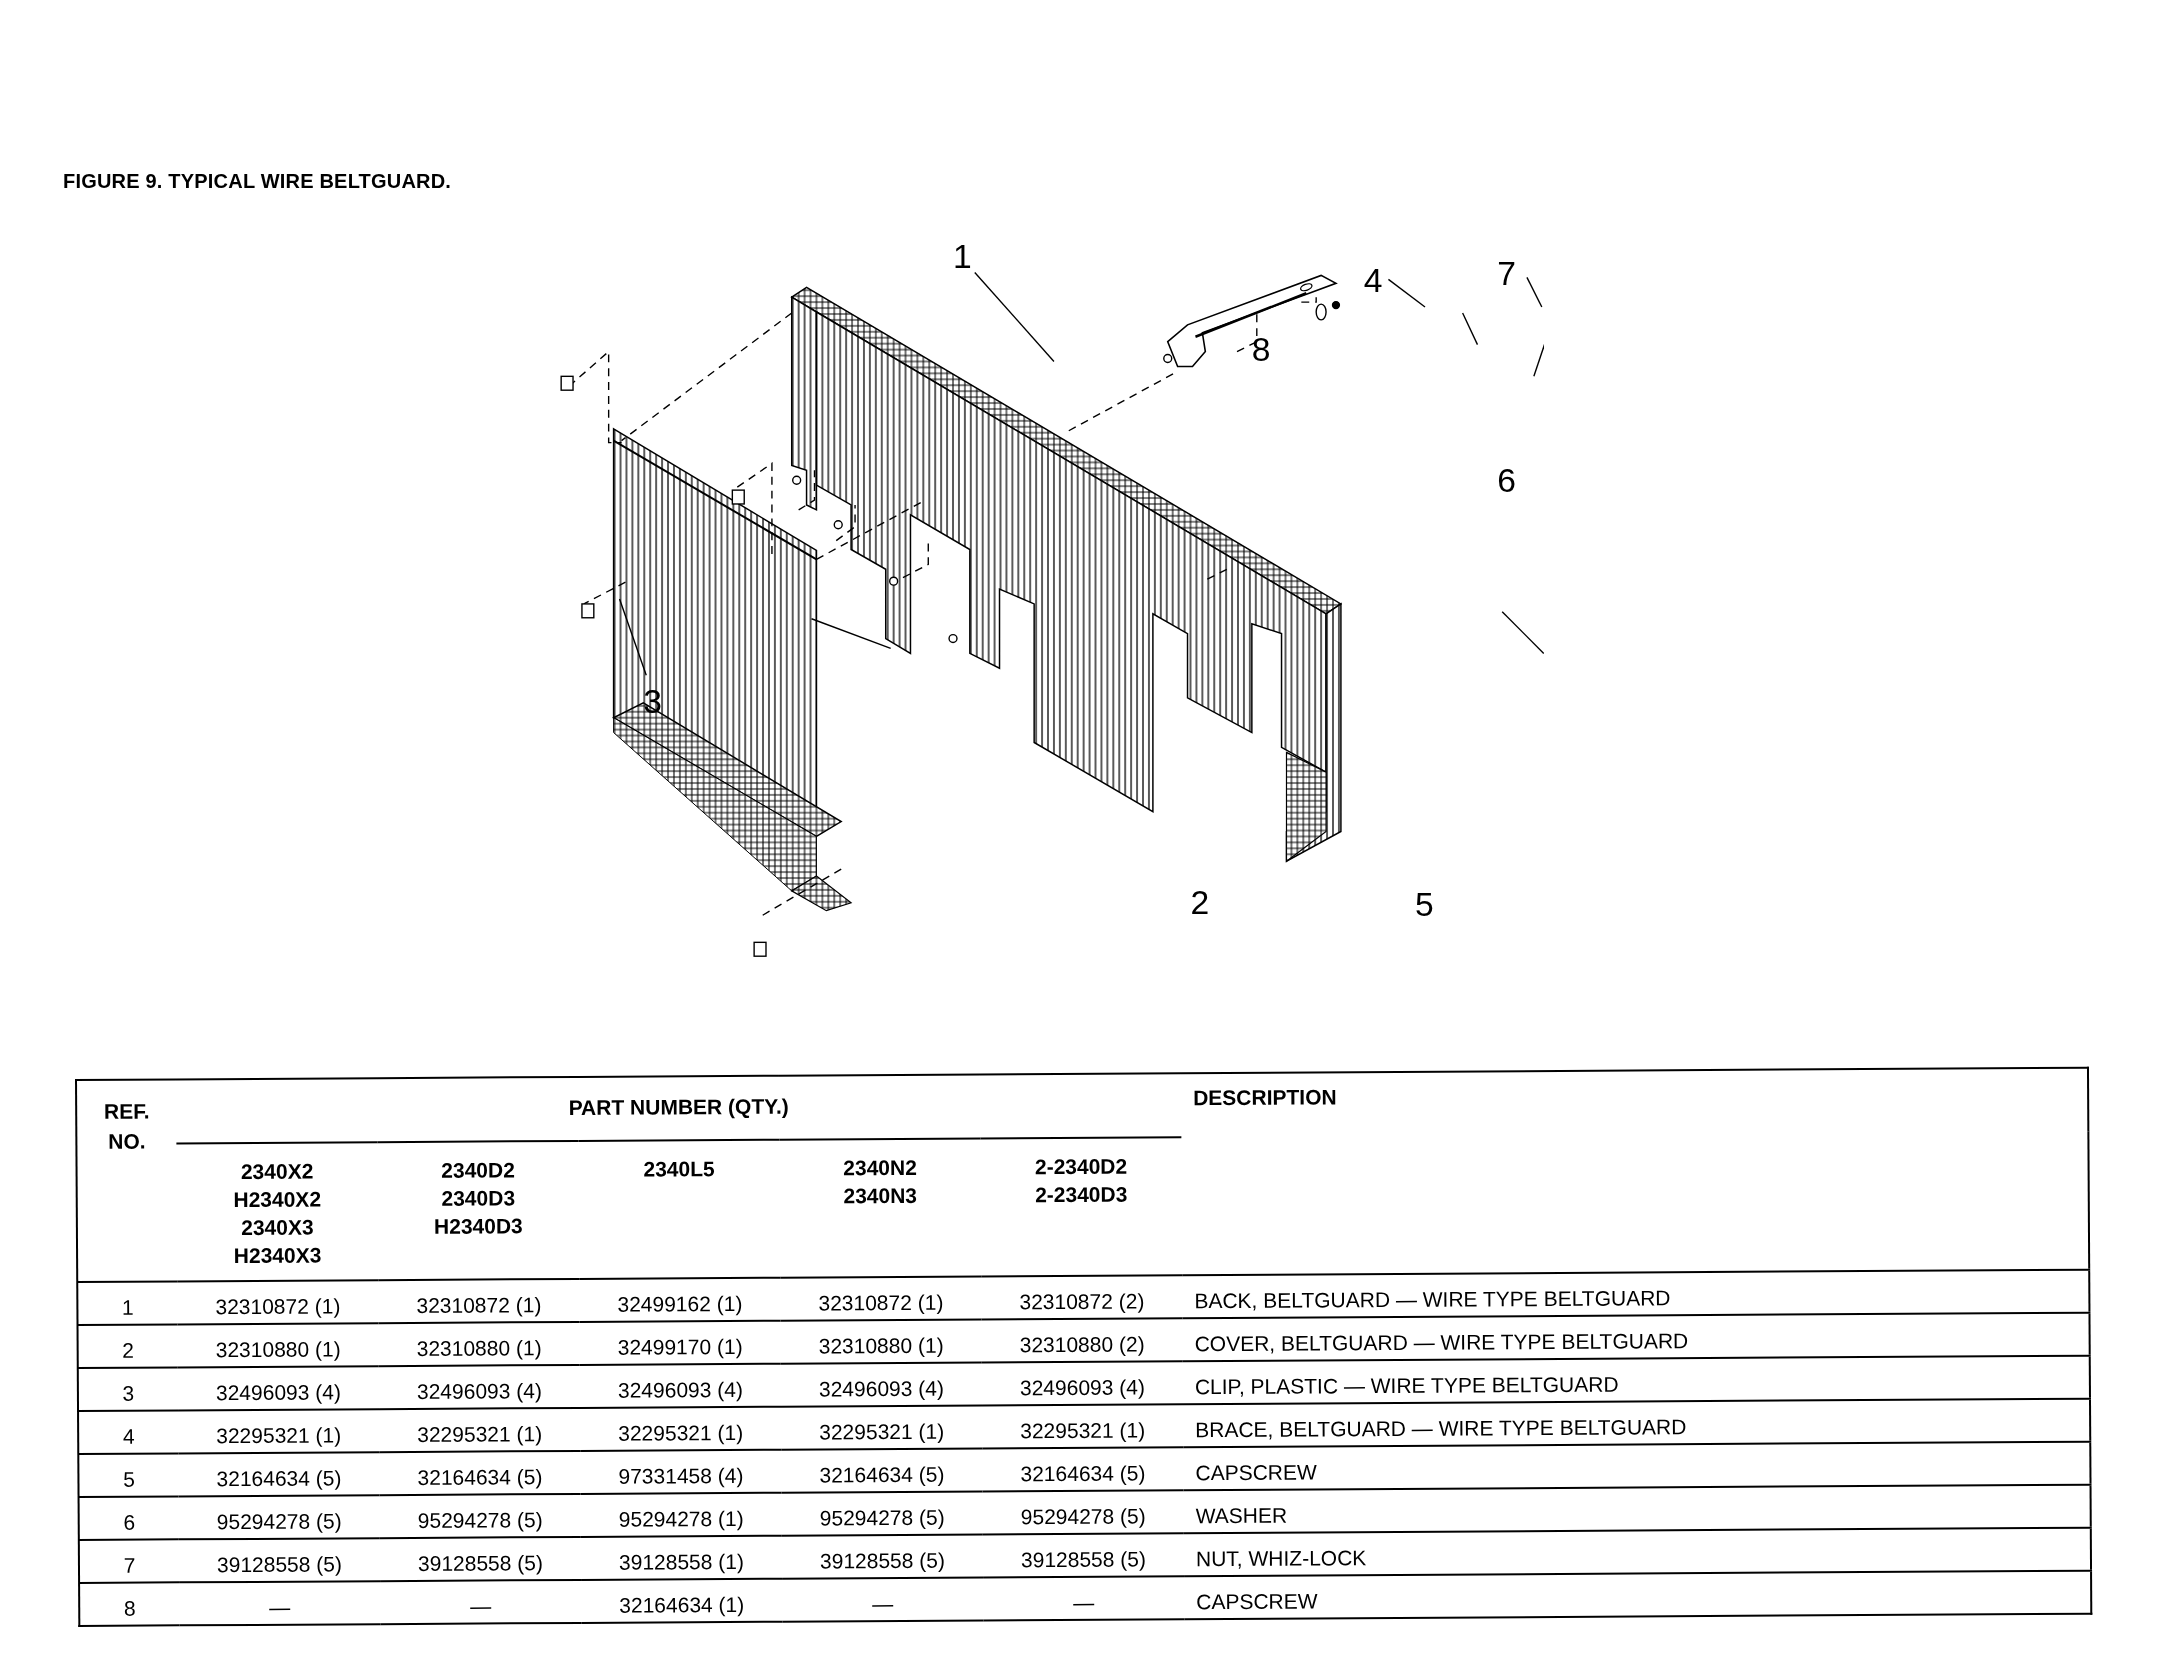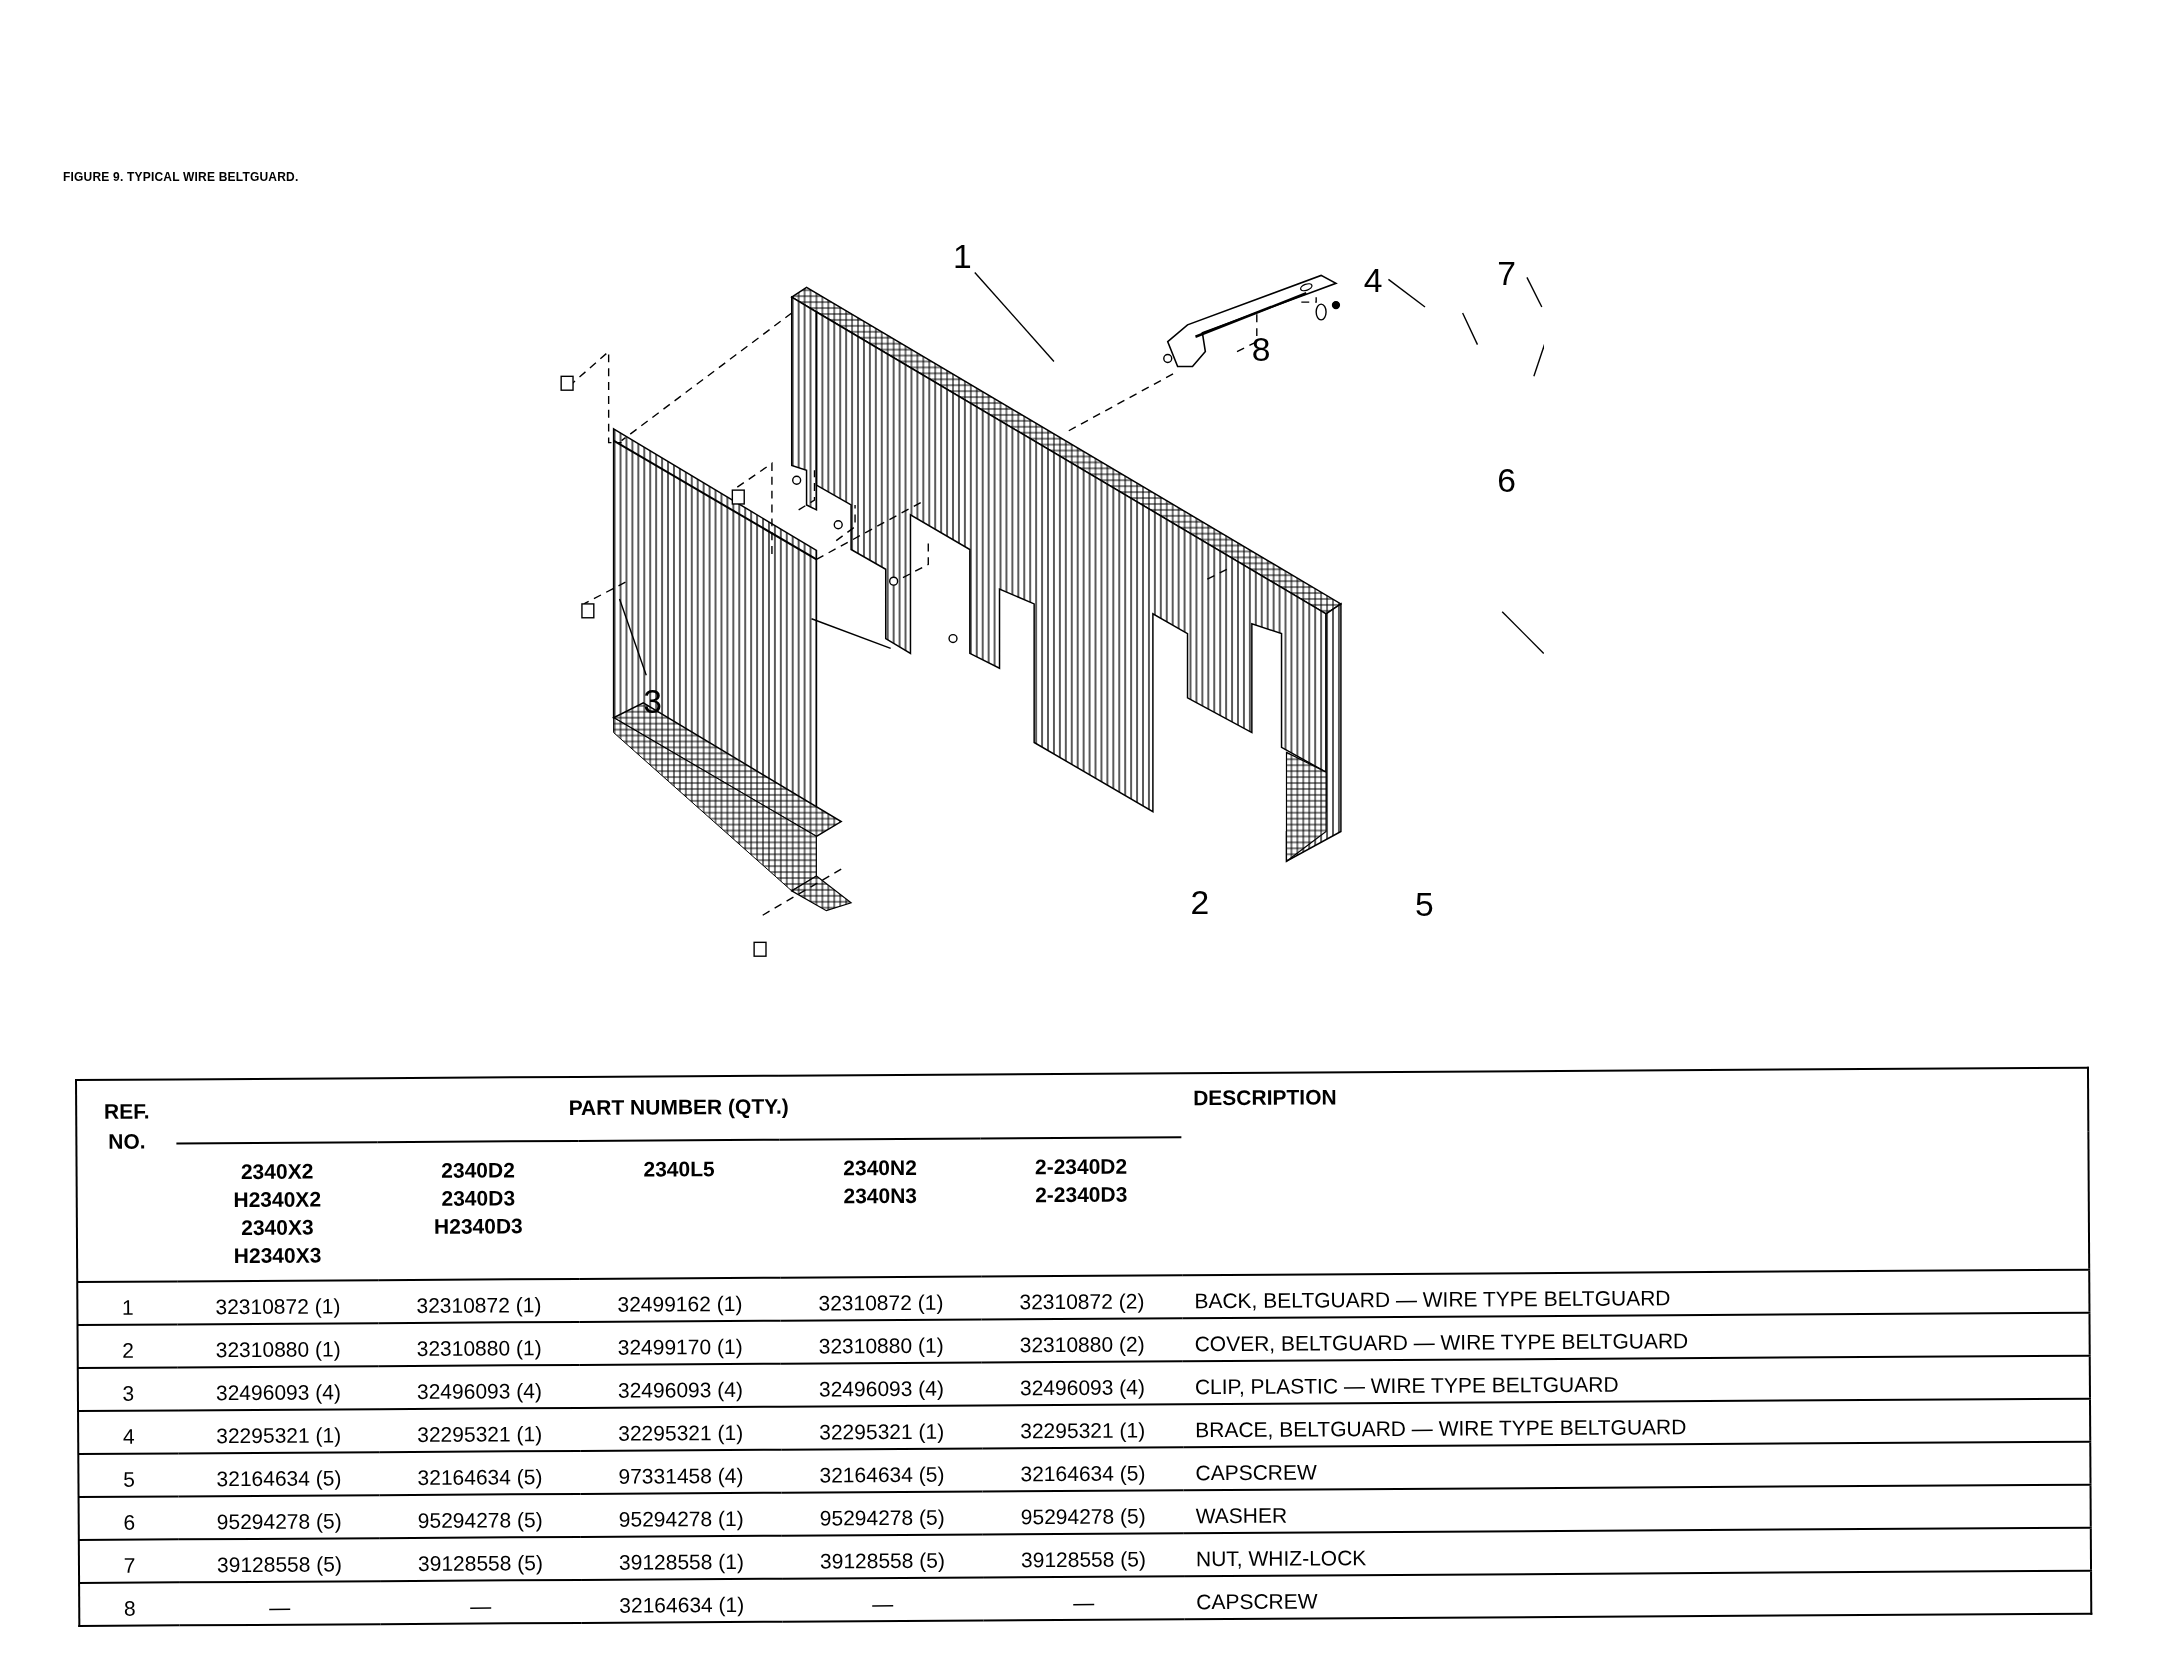--- a/index.html
+++ b/index.html
@@ -1,17 +1,17 @@
 <!DOCTYPE html>
 <html><head>
 <meta charset="utf-8">
 <style>
   html, body { margin:0; padding:0; background:#fff; }
   body { width:2178px; height:1679px; position:relative; overflow:hidden; font-family:"Liberation Sans", sans-serif; color:#000; }
-  .fig-title { position:absolute; left:63px; top:170px; font-weight:bold; font-size:12px; letter-spacing:0.2px; }
+  .fig-title { position:absolute; left:63px; top:170px; font-weight:bold; font-size:20px; letter-spacing:0.2px; }
   .drawing { position:absolute; left:554px; top:218px; width:990px; height:851px; }
   .callout { font-family:"Liberation Sans", sans-serif; font-size:34px; }
   .parts-table { position:absolute; left:75px; top:1079px; width:2014px; border:2.5px solid #000; border-collapse:collapse; transform:rotate(-0.35deg); transform-origin:0 0; }
   .parts-table th, .parts-table td { font-size:21px; padding:0; vertical-align:top; }
   .hdr-ref { width:99px; font-weight:bold; text-align:center; padding-top:16px !important; line-height:30px; }
   .hdr-pn { font-weight:bold; text-align:center; height:44px; padding-top:18px !important; border-bottom:2px solid #000; }
   .hdr-desc { font-weight:bold; text-align:left; padding:12px 0 0 12px !important; }
   .model { font-weight:bold; text-align:center; line-height:28px; padding:14px 0 10px 0 !important; width:201px; }
   .model div { display:block; }
   tr.row td { height:37px; border-top:2px solid #000; vertical-align:bottom; padding-bottom:4px !important; }

